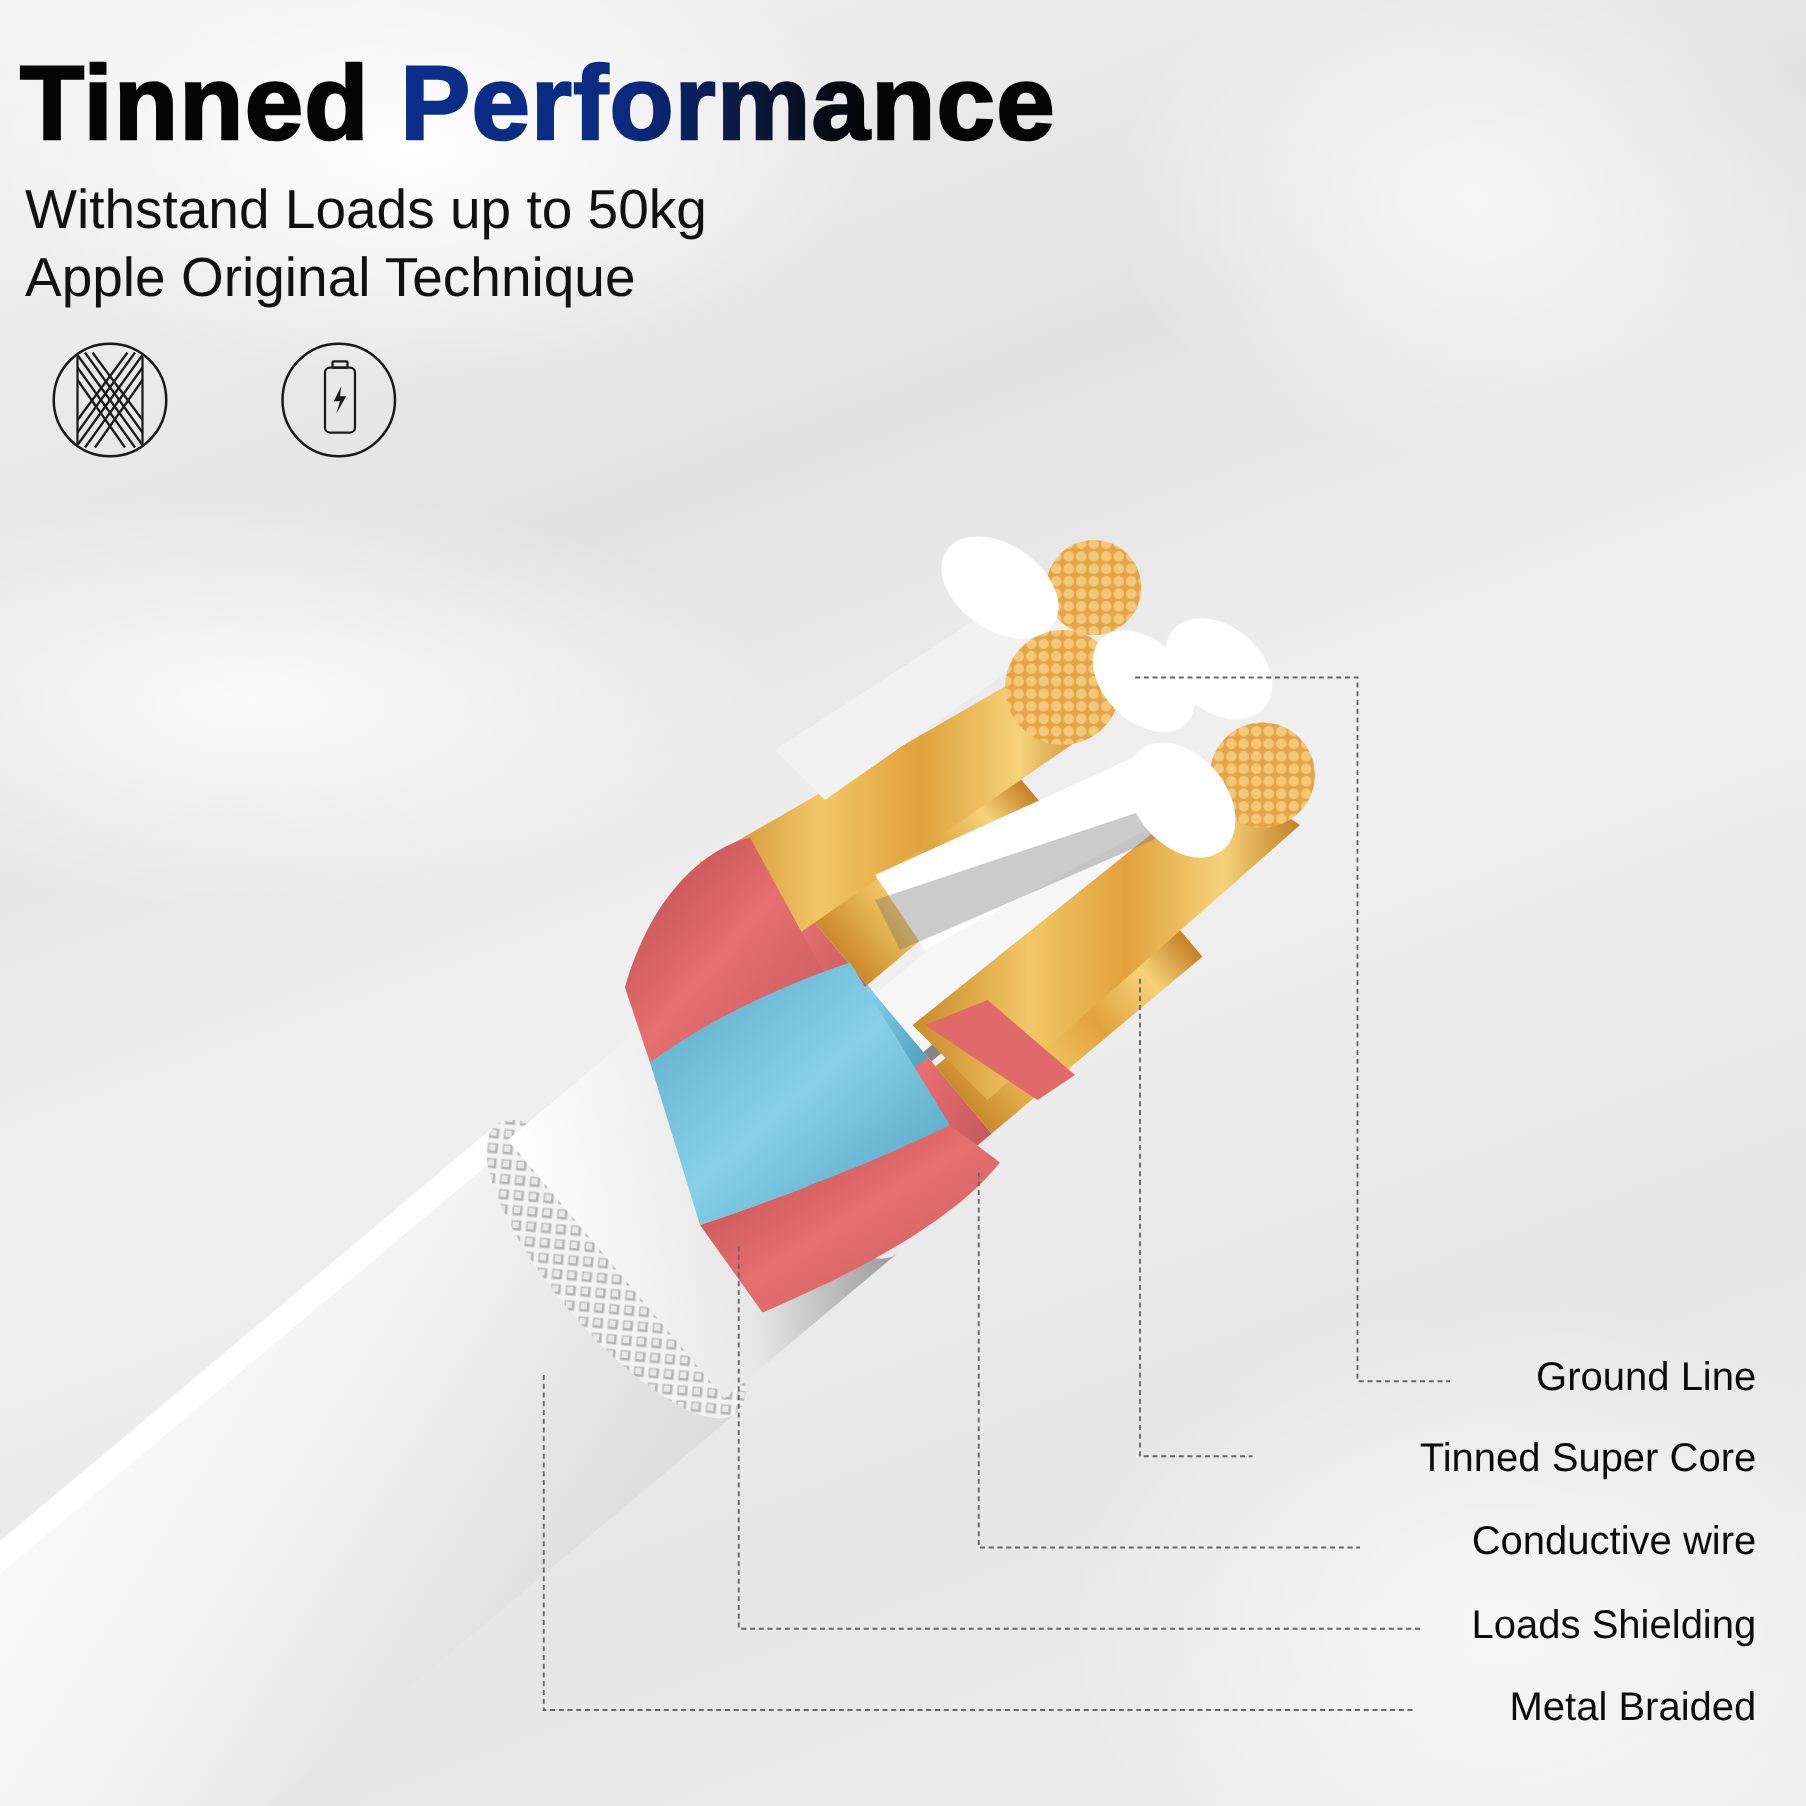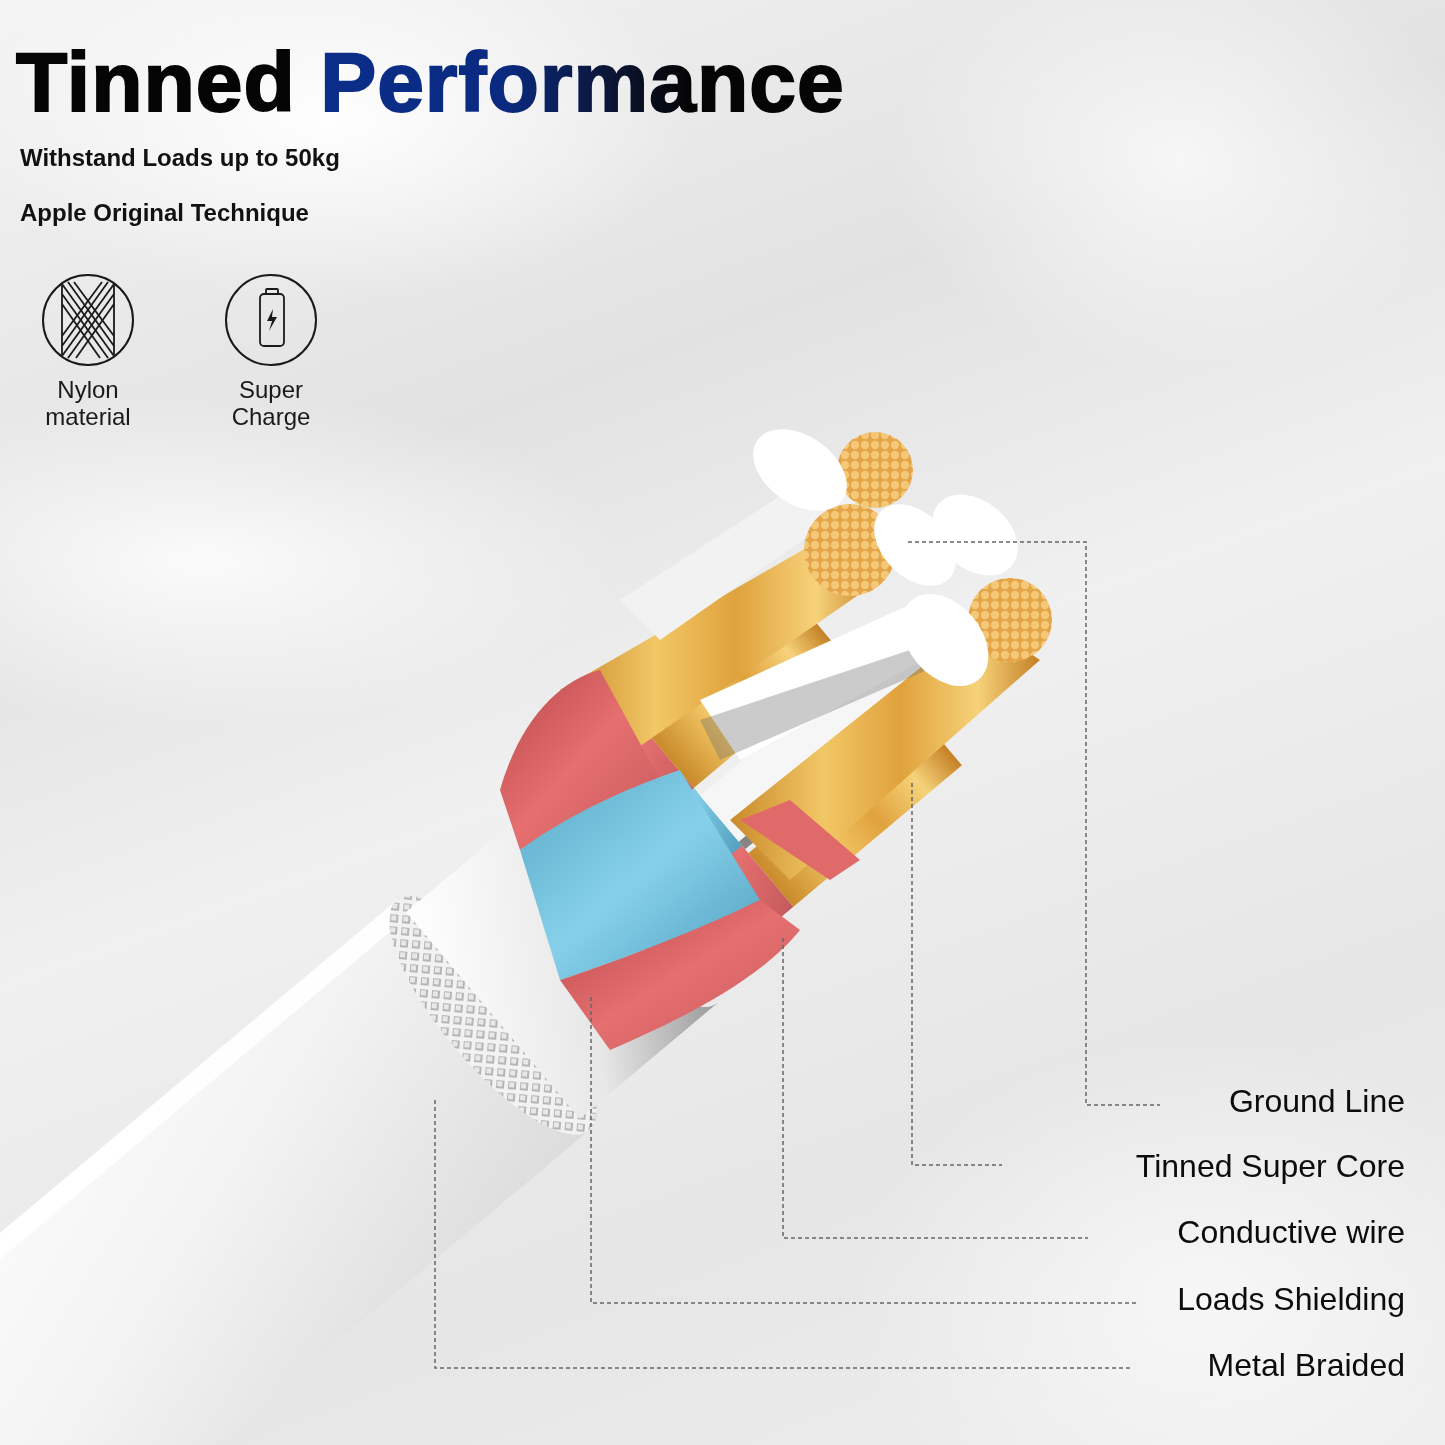--- a/index.html
+++ b/index.html
@@ -24,21 +24,21 @@
     -webkit-text-stroke: 2px #050505;
     line-height: 1;
   }
   .title .accent {
     background: linear-gradient(90deg, #0b2e8a 0%, #0a2a80 35%, #0b1636 55%, #050505 70%);
     -webkit-background-clip: text; background-clip: text;
     color: transparent; margin-top: 36px; -webkit-text-stroke: 2px transparent;
   }
   .subtitle {
     position: absolute; left: 20px; margin: 0;
-    font-size: 24px; color: #111; font-weight: 700; line-height: 1;
+    font-size: 44px; color: #111; font-weight: 400; line-height: 1;
   }
   .features { position: absolute; left: 0; top: 274px; width: 720px; height: 170px; }
   .feature { position: absolute; top: 0; width: 170px; text-align: center; }
   .feature .ring {
     width: 92px; height: 92px; margin: 0 auto; border: 2px solid #1a1a1a;
     border-radius: 50%; position: relative; overflow: hidden; box-sizing: border-box;
   }
   .feature .ring svg { position: absolute; inset: 0; }
   .feature .label { margin-top: 10px; font-size: 24px; line-height: 27px; color: #1a1a1a; }
 
@@ -165,39 +165,31 @@
             <line x1="30" y1="6" x2="70" y2="60"></line>
           <line x1="18" y1="28" x2="56" y2="82"></line>
           <line x1="70" y1="8" x2="18" y2="80"></line>
             <line x1="70" y1="18" x2="24" y2="82"></line>
           <line x1="64" y1="6" x2="18" y2="70"></line>
             <line x1="58" y1="6" x2="18" y2="60"></line>
           <line x1="70" y1="28" x2="32" y2="82"></line>
         </g>
       </svg>
     </div>
-    <div class="label">
-      <div>Nylon</div>
-      <div>material</div>
-    </div>
   </div>
 
   <div class="feature" style="left:186px">
     <div class="ring">
       <svg width="88" height="88" viewBox="0 0 88 88">
         <g stroke="#1a1a1a" stroke-width="1.8" fill="none">
           <rect x="33" y="18" width="24" height="52" rx="4"></rect>
           <rect x="39" y="13" width="12" height="5" rx="1"></rect>
         </g>
         <path d="M46 33 L40 45 L45 45 L42 55 L50 41 L45 41 Z" fill="#1a1a1a"></path>
       </svg>
-    </div>
-    <div class="label">
-      <div>Super</div>
-      <div>Charge</div>
     </div>
   </div>
 
 
 </div>
 
 <div class="callout" style="top:1085px">Ground Line</div>
 <div class="callout" style="top:1150px">Tinned Super Core</div>
 <div class="callout" style="top:1216px">Conductive wire</div>
 <div class="callout" style="top:1283px">Loads Shielding</div>

